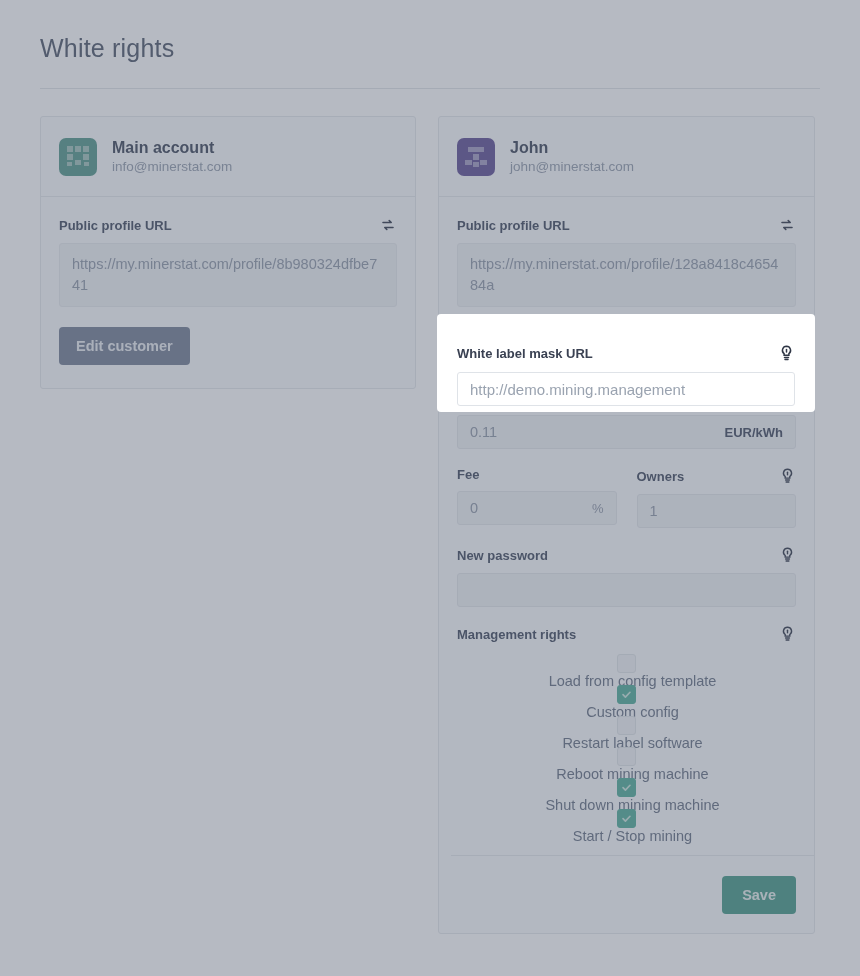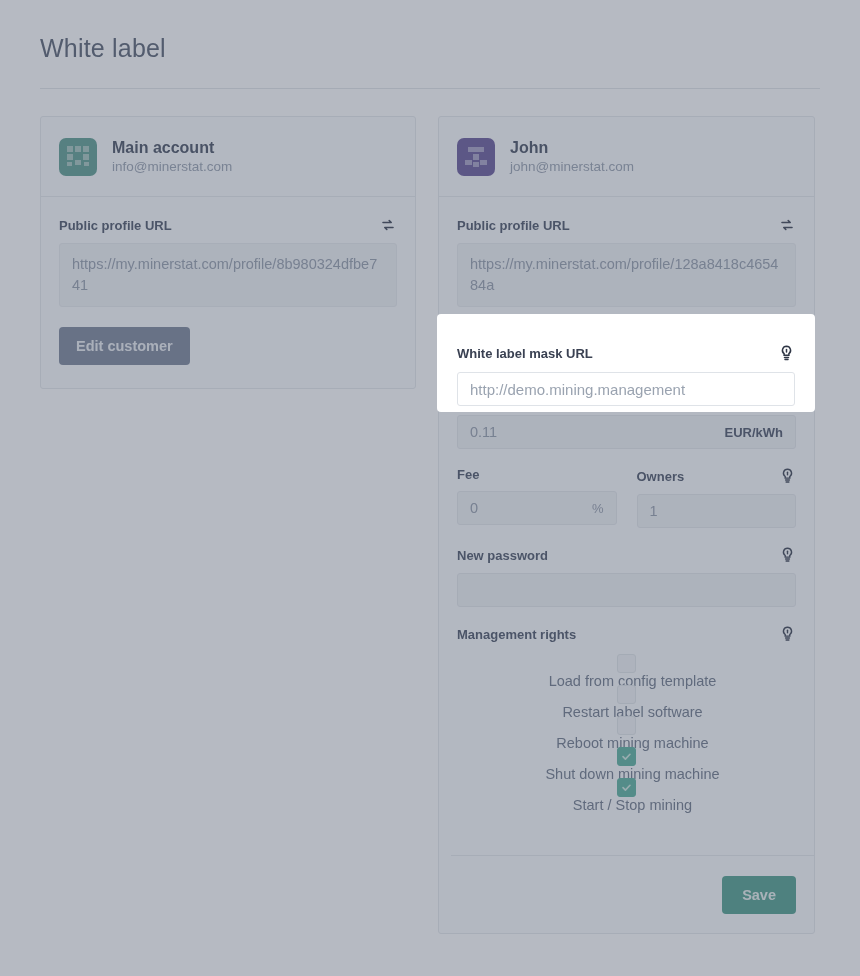--- a/index.html
+++ b/index.html
@@ -218,21 +218,21 @@
     color: #9aa3b0;
     background: #fff;
   }
   #spotlight .icon-btn { color: #2f3645; }
 </style>
 </head>
 <body>
 
 <div id="page">
 
-  <div class="page-title">White label</div>
+  <div class="page-title">White rights</div>
   <div class="title-rule"></div>
 
   <div class="card" id="card-left">
 
     <div class="card-head">
       <div class="identicon green">
         <svg viewBox="0 0 38 38" aria-hidden="true">
           <g fill="#a7c7c0">
             <rect x="8" y="8" width="6" height="6"></rect>
             <rect x="16" y="8" width="6" height="6"></rect>
@@ -362,20 +362,28 @@
               <path d="M5.6 12h3.8M6.1 14h2.8"></path>
               <path d="M7.5 4.2v2.6"></path>
             </svg>
           </span>
         </div>
 
         <div class="rights-list">
           <div class="right-item">
             <span class="cb off"></span>
             <span class="right-label">Load from config template</span>
+          </div>
+          <div class="right-item">
+            <span class="cb on">
+              <svg width="11" height="11" viewBox="0 0 12 12" fill="none" stroke="#cfe8e0" stroke-width="1.8" stroke-linecap="round" stroke-linejoin="round">
+                  <path d="M2.2 6.2l2.6 2.6L9.8 3.6"></path>
+                </svg>
+            </span>
+            <span class="right-label">Custom config</span>
           </div>
           <div class="right-item">
             <span class="cb off"></span>
             <span class="right-label">Restart label software</span>
           </div>
           <div class="right-item">
             <span class="cb off"></span>
             <span class="right-label">Reboot mining machine</span>
           </div>
           <div class="right-item">

